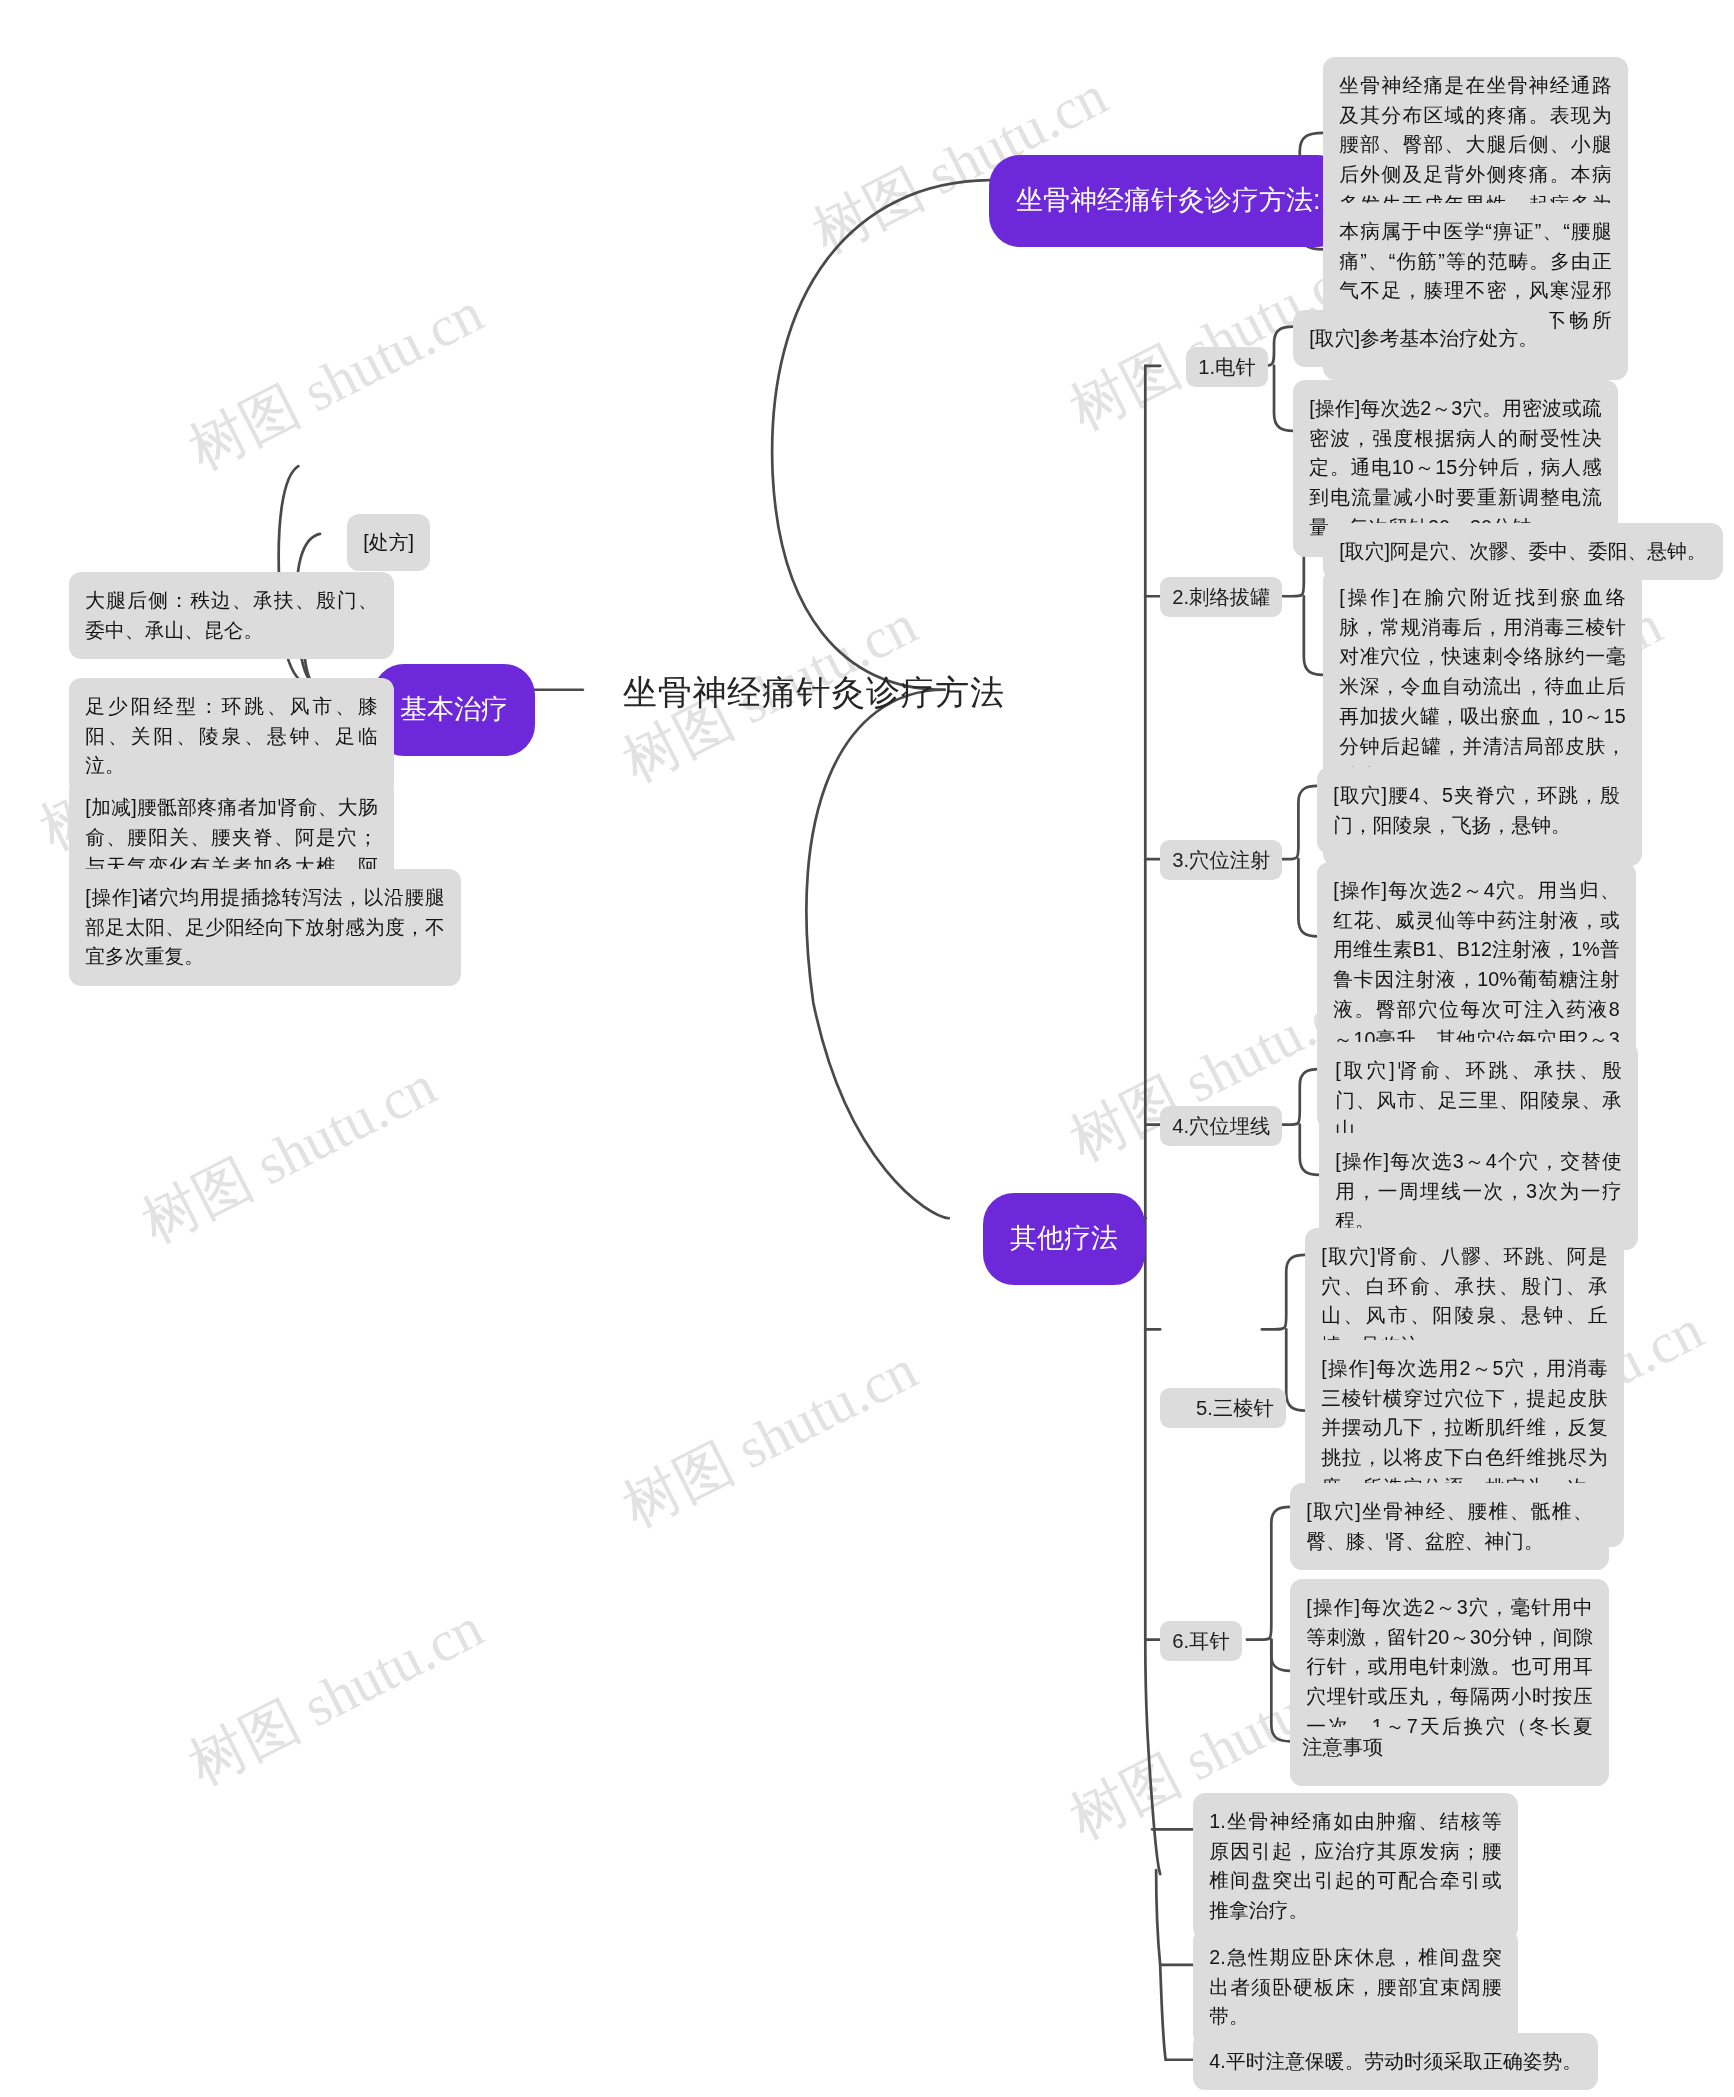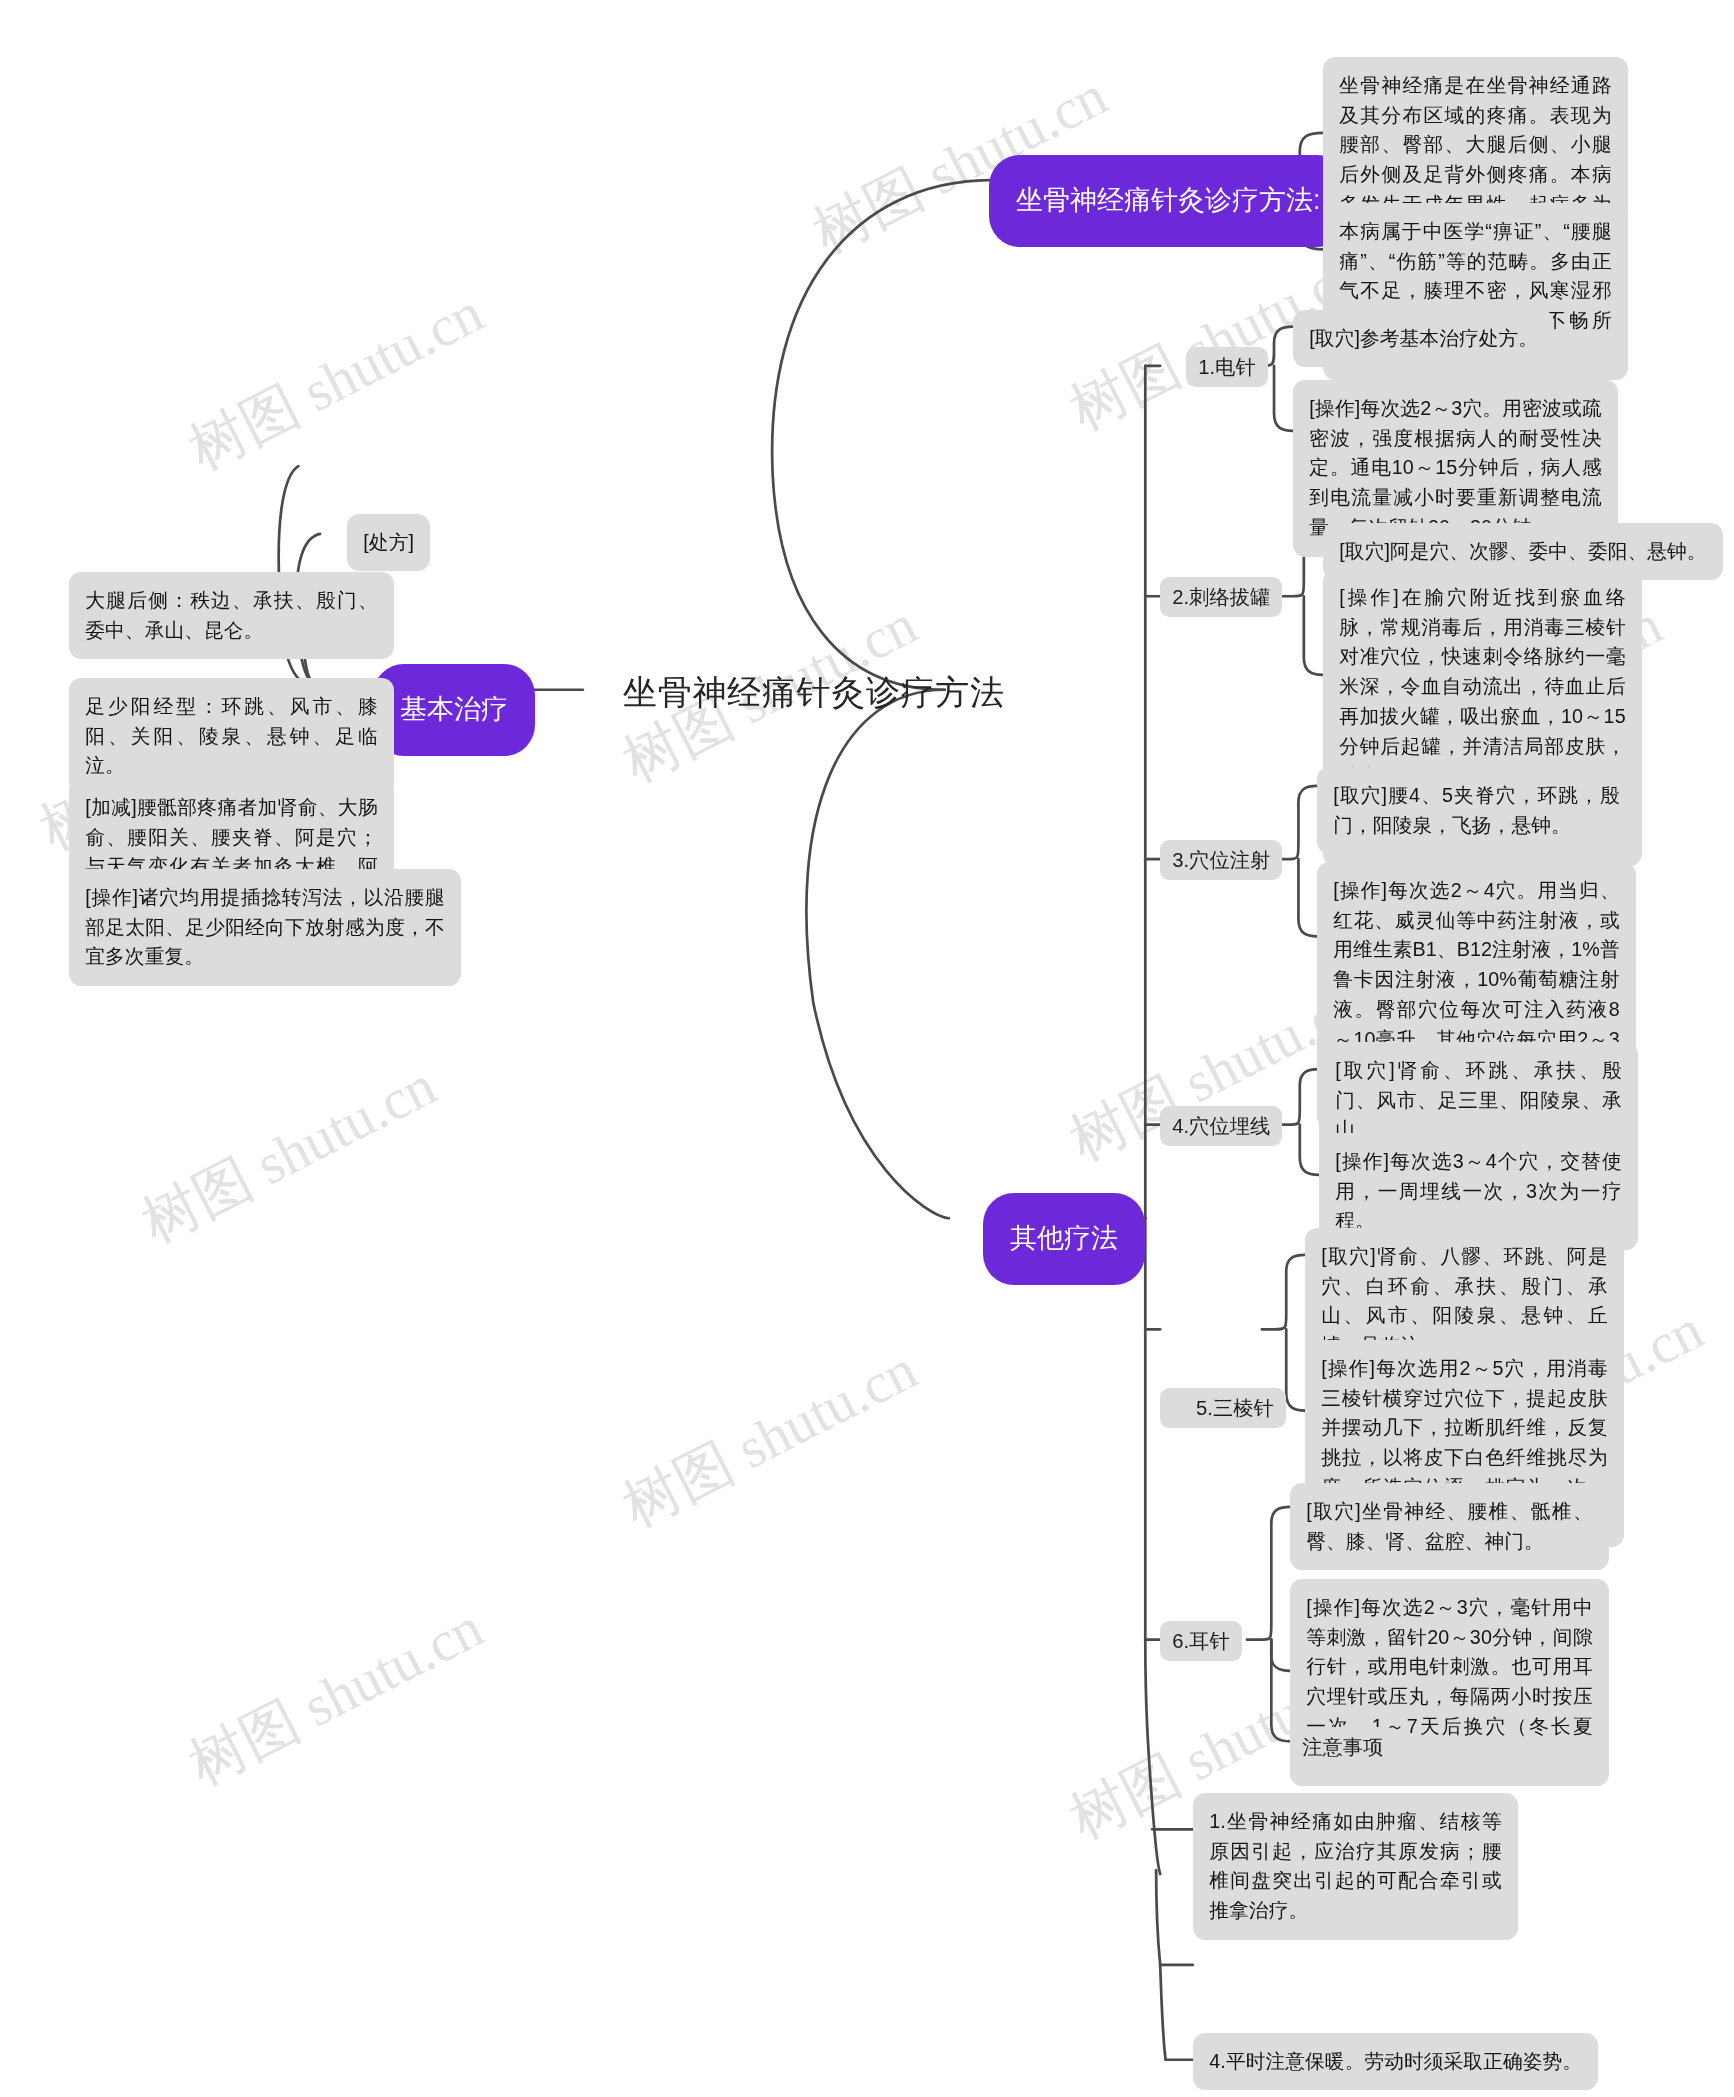--- a/index.html
+++ b/index.html
@@ -169,16 +169,17 @@
   <div class="node box" style="left:1305px;top:1228px;width:319px;">[取穴]肾俞、八髎、环跳、阿是穴、白环俞、承扶、殷门、承山、风市、阳陵泉、悬钟、丘墟、足临泣。</div>
   <div class="node box" style="left:1305px;top:1340px;width:319px;">[操作]每次选用2～5穴，用消毒三棱针横穿过穴位下，提起皮肤并摆动几下，拉断肌纤维，反复挑拉，以将皮下白色纤维挑尽为度。所选穴位逐一挑完为一次，每周挑一次，3次为一疗程。</div>
 
   <div class="node chip" style="left:1160px;top:1621px;">6.耳针</div>
   <div class="node box" style="left:1290px;top:1483px;width:319px;">[取穴]坐骨神经、腰椎、骶椎、臀、膝、肾、盆腔、神门。</div>
   <div class="node box" style="left:1290px;top:1579px;width:319px;">[操作]每次选2～3穴，毫针用中等刺激，留针20～30分钟，间隙行针，或用电针刺激。也可用耳穴埋针或压丸，每隔两小时按压一次，1～7天后换穴（冬长夏短）。</div>
 
   <div class="node chip" style="left:1290px;top:1727px;text-align:right;">注意事项</div>
 
   <div class="node box" style="left:1193px;top:1793px;width:325px;">1.坐骨神经痛如由肿瘤、结核等原因引起，应治疗其原发病；腰椎间盘突出引起的可配合牵引或推拿治疗。</div>
+  <div class="node box" style="left:1193px;top:1929px;width:325px;">2.急性期应卧床休息，椎间盘突出者须卧硬板床，腰部宜束阔腰带。</div>
   <div class="node box nowrap" style="left:1193px;top:2033px;">4.平时注意保暖。劳动时须采取正确姿势。</div>
 
 </div>
 
 
 </body></html>

